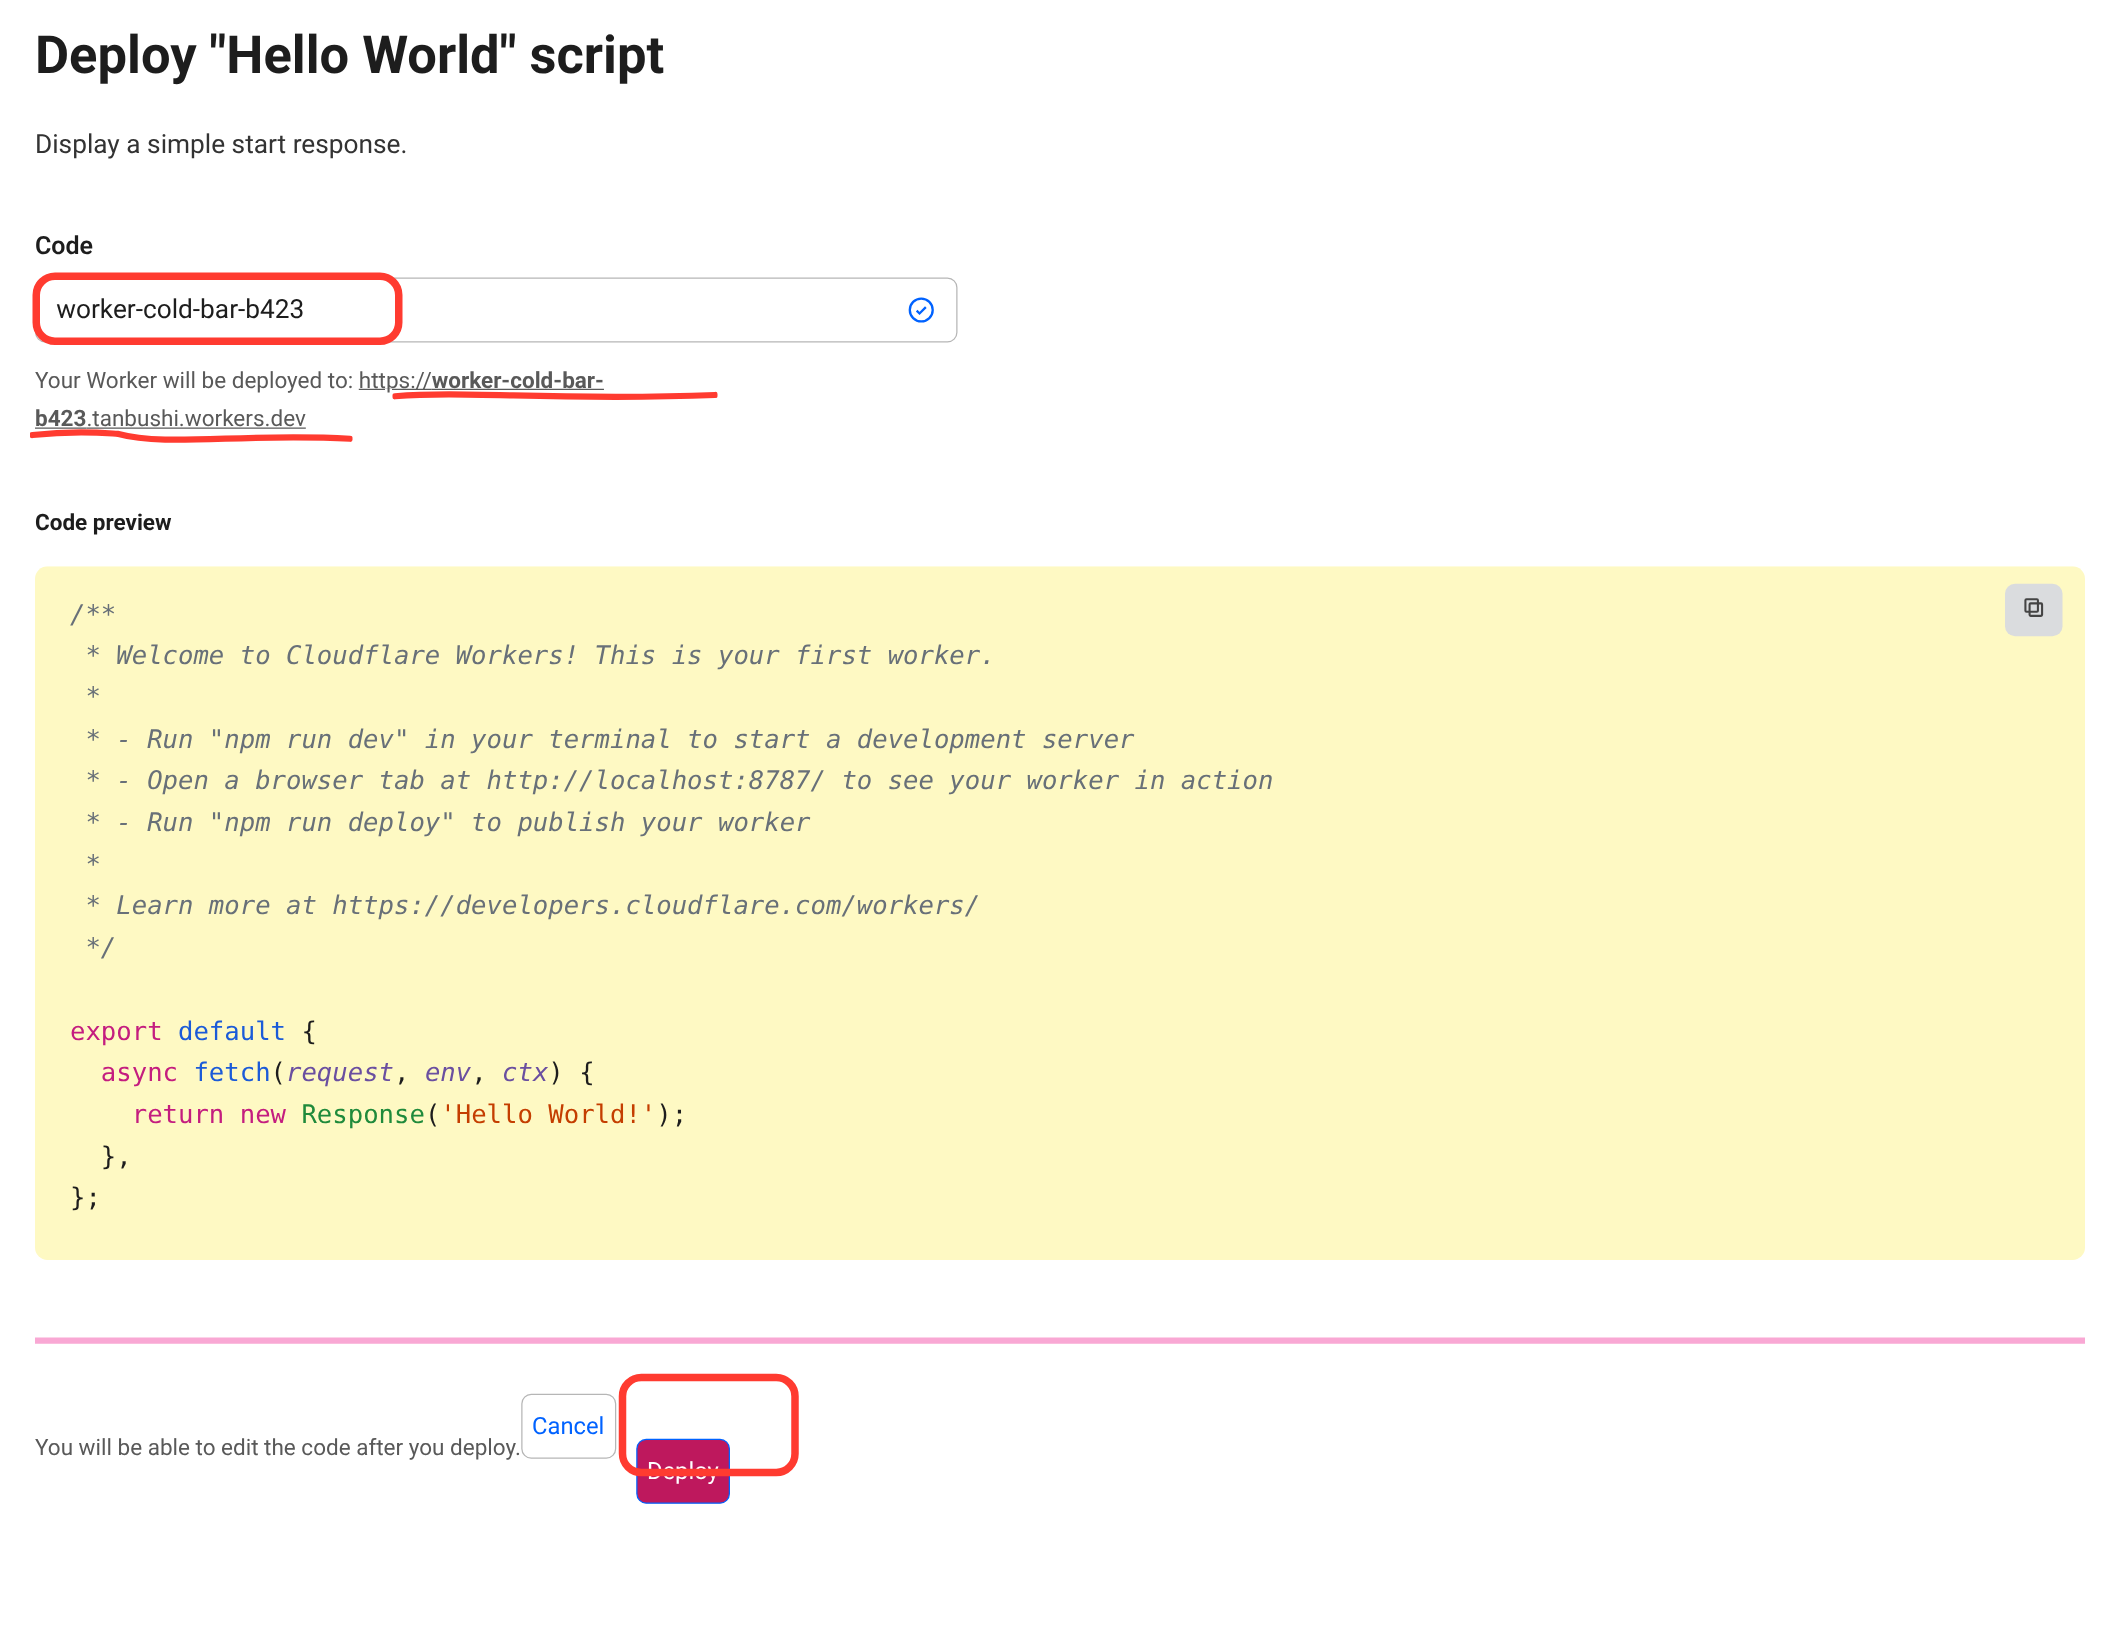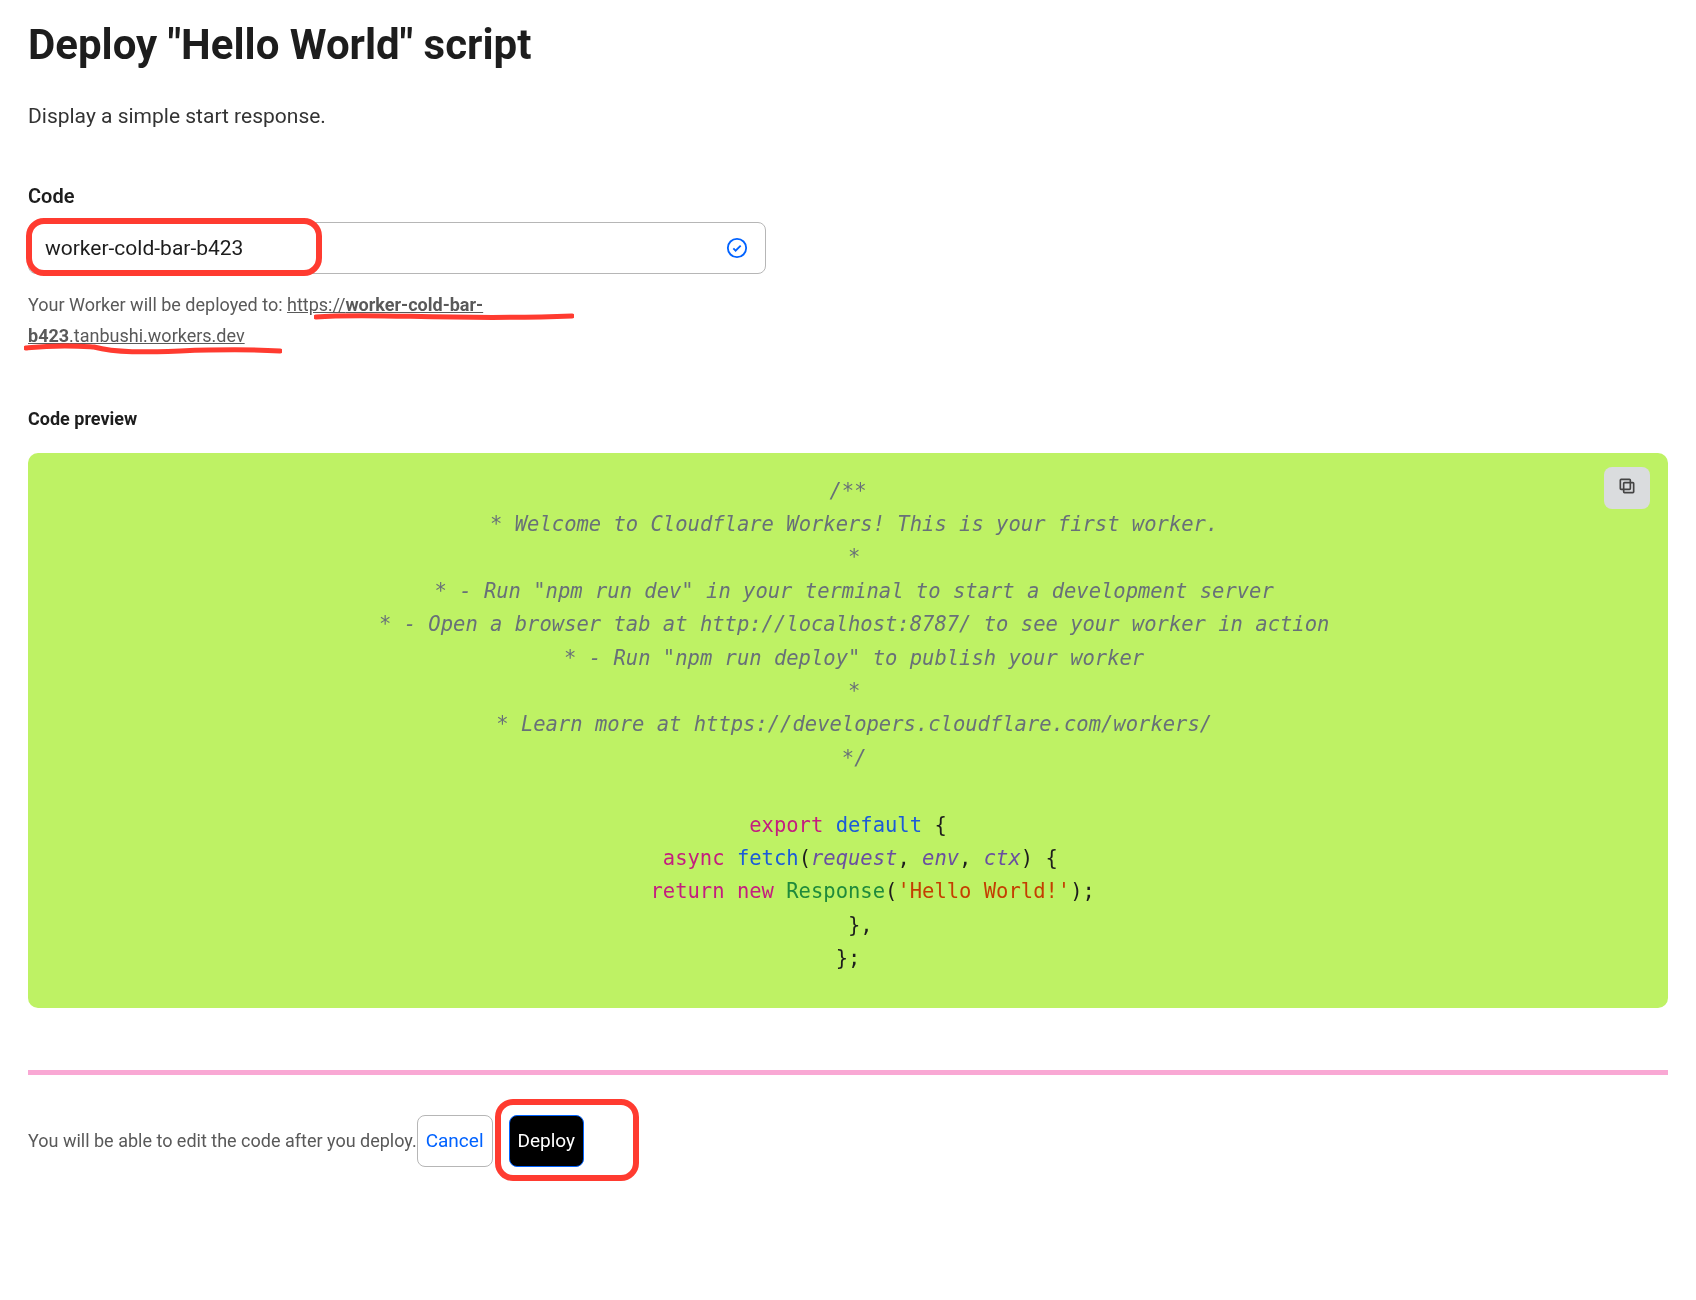--- a/index.html
+++ b/index.html
@@ -102,23 +102,22 @@
       content: "";
       position: absolute;
       left: 0;
       right: 0;
       bottom: 0;
       height: 3px;
       background: #0062ff;
     }
     .code-body {
       position: relative;
-      background: #bef264;
+      background: #fef9c3;
       padding: 22px 28px 32px 28px;
-      text-align: center;
     }
     .copy-button {
       position: absolute;
       top: 14px;
       right: 18px;
       width: 46px;
       height: 42px;
       background: #dadcde;
       border: none;
       border-radius: 8px;
@@ -169,23 +168,24 @@
       align-items: center;
       justify-content: center;
       font-family: inherit;
     }
     .btn-outline {
       background: #ffffff;
       border: 1px solid #b6b6b6;
       color: #0062ff;
     }
     .btn-primary {
-      background: #000000;
+      background: #be185d;
       border: 1px solid #0062ff;
       color: #ffffff;
+      margin-top: 36px;
     }
     
     .annot {
       position: absolute;
       border: 6px solid #ff3b30;
       border-radius: 18px;
       pointer-events: none;
     }
     .annot-stroke {
       position: absolute;

